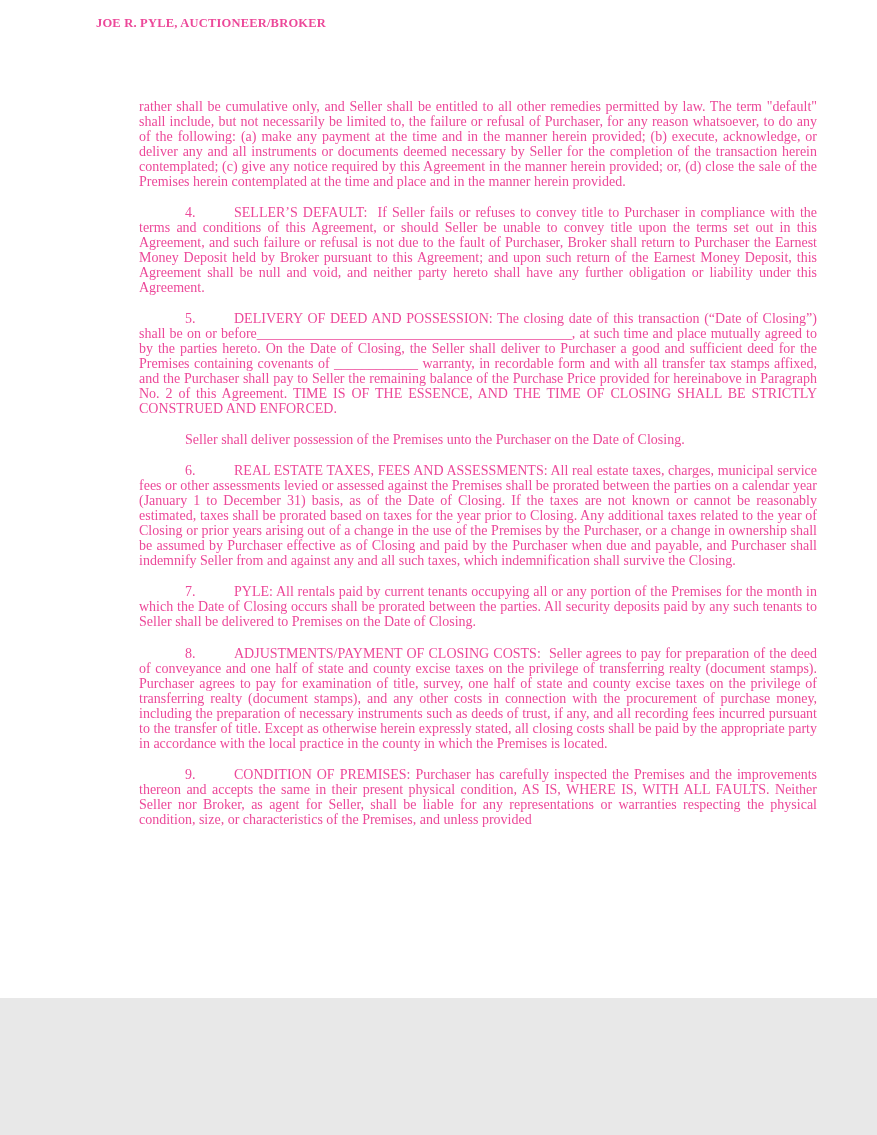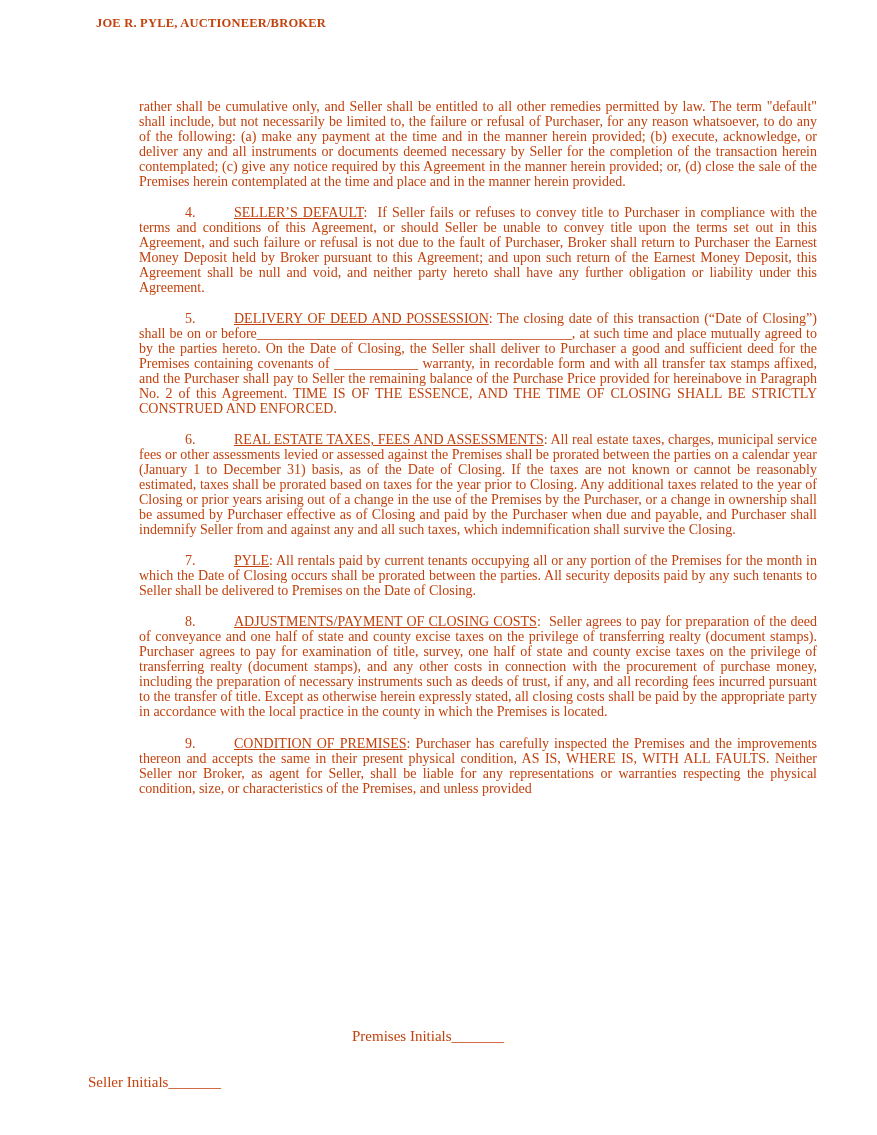--- a/index.html
+++ b/index.html
@@ -3,24 +3,24 @@
 <meta charset="utf-8">
 <style>
   html, body {
     margin: 0;
     padding: 0;
     background: #e8e8e8;
   }
   .page {
     position: relative;
     width: 877px;
-    height: 1135px;
+    height: 998px;
     margin: 0 auto;
     background: #ffffff;
-    color: #c2410c;
+    color: #ec4899;
     font-family: "Liberation Serif", "DejaVu Serif", serif;
     overflow: hidden;
   }
   .doc-header {
     position: absolute;
     left: 96px;
     top: 16px;
     font-size: 12.5px;
     font-weight: bold;
     letter-spacing: 0.2px;
@@ -38,21 +38,20 @@
   }
   .doc-body p {
     margin: 0 0 16.1px 0;
   }
   .pnum {
     display: inline-block;
     margin-left: 46px;
     width: 49px;
   }
   .pheading {
-    text-decoration: underline;
   }
   .indented {
     text-indent: 46px;
   }
   .doc-footer {
     position: absolute;
     left: 0;
     top: 1028px;
     width: 877px;
     font-size: 15px;
@@ -80,20 +79,21 @@
   <div class="doc-header">JOE R. PYLE, AUCTIONEER/BROKER</div>
 
   <div class="doc-body">
 
     <p><span>rather shall be cumulative only, and Seller shall be entitled to all other remedies permitted by law. The term "default" shall include, but not necessarily be limited to, the failure or refusal of Purchaser, for any reason whatsoever, to do any of the following: (a) make any payment at the time and in the manner herein provided; (b) execute, acknowledge, or deliver any and all instruments or documents deemed necessary by Seller for the completion of the transaction herein contemplated; (c) give any notice required by this Agreement in the manner herein provided; or, (d) close the sale of the Premises herein contemplated at the time and place and in the manner herein provided.</span></p>
 
     <p><span class="pnum">4.</span><span class="pheading">SELLER’S DEFAULT</span><span>:&nbsp; If Seller fails or refuses to convey title to Purchaser in compliance with the terms and conditions of this Agreement, or should Seller be unable to convey title upon the terms set out in this Agreement, and such failure or refusal is not due to the fault of Purchaser, Broker shall return to Purchaser the Earnest Money Deposit held by Broker pursuant to this Agreement; and upon such return of the Earnest Money Deposit, this Agreement shall be null and void, and neither party hereto shall have any further obligation or liability under this Agreement.</span></p>
 
     <p><span class="pnum">5.</span><span class="pheading">DELIVERY OF DEED AND POSSESSION</span><span>: The closing date of this transaction (“Date of Closing”) shall be on or before</span><span class="blank-line">_____________________________________________</span><span>, at such time and place mutually agreed to by the parties hereto. On the Date of Closing, the Seller shall deliver to Purchaser a good and sufficient deed for the Premises containing covenants of </span><span class="blank-line">____________</span><span> warranty, in recordable form and with all transfer tax stamps affixed, and the Purchaser shall pay to Seller the remaining balance of the Purchase Price provided for hereinabove in Paragraph No. 2 of this Agreement. TIME IS OF THE ESSENCE, AND THE TIME OF CLOSING SHALL BE STRICTLY CONSTRUED AND ENFORCED.</span></p>
 
+    <p class="indented"><span>Seller shall deliver possession of the Premises unto the Purchaser on the Date of Closing.</span></p>
 
     <p><span class="pnum">6.</span><span class="pheading">REAL ESTATE TAXES, FEES AND ASSESSMENTS</span><span>: All real estate taxes, charges, municipal service fees or other assessments levied or assessed against the Premises shall be prorated between the parties on a calendar year (January 1 to December 31) basis, as of the Date of Closing. If the taxes are not known or cannot be reasonably estimated, taxes shall be prorated based on taxes for the year prior to Closing. Any additional taxes related to the year of Closing or prior years arising out of a change in the use of the Premises by the Purchaser, or a change in ownership shall be assumed by Purchaser effective as of Closing and paid by the Purchaser when due and payable, and Purchaser shall indemnify Seller from and against any and all such taxes, which indemnification shall survive the Closing.</span></p>
 
     <p><span class="pnum">7.</span><span class="pheading">PYLE</span><span>: All rentals paid by current tenants occupying all or any portion of the Premises for the month in which the Date of Closing occurs shall be prorated between the parties. All security deposits paid by any such tenants to Seller shall be delivered to Premises on the Date of Closing.</span></p>
 
     <p><span class="pnum">8.</span><span class="pheading">ADJUSTMENTS/PAYMENT OF CLOSING COSTS</span><span>:&nbsp; Seller agrees to pay for preparation of the deed of conveyance and one half of state and county excise taxes on the privilege of transferring realty (document stamps). Purchaser agrees to pay for examination of title, survey, one half of state and county excise taxes on the privilege of transferring realty (document stamps), and any other costs in connection with the procurement of purchase money, including the preparation of necessary instruments such as deeds of trust, if any, and all recording fees incurred pursuant to the transfer of title. Except as otherwise herein expressly stated, all closing costs shall be paid by the appropriate party in accordance with the local practice in the county in which the Premises is located.</span></p>
 
     <p><span class="pnum">9.</span><span class="pheading">CONDITION OF PREMISES</span><span>: Purchaser has carefully inspected the Premises and the improvements thereon and accepts the same in their present physical condition, AS IS, WHERE IS, WITH ALL FAULTS. Neither Seller nor Broker, as agent for Seller, shall be liable for any representations or warranties respecting the physical condition, size, or characteristics of the Premises, and unless provided</span></p>
 
   </div>

